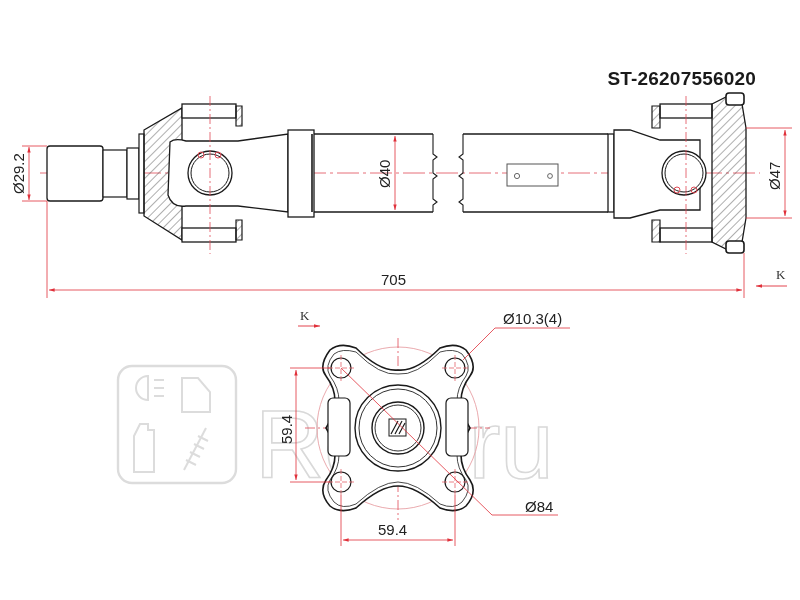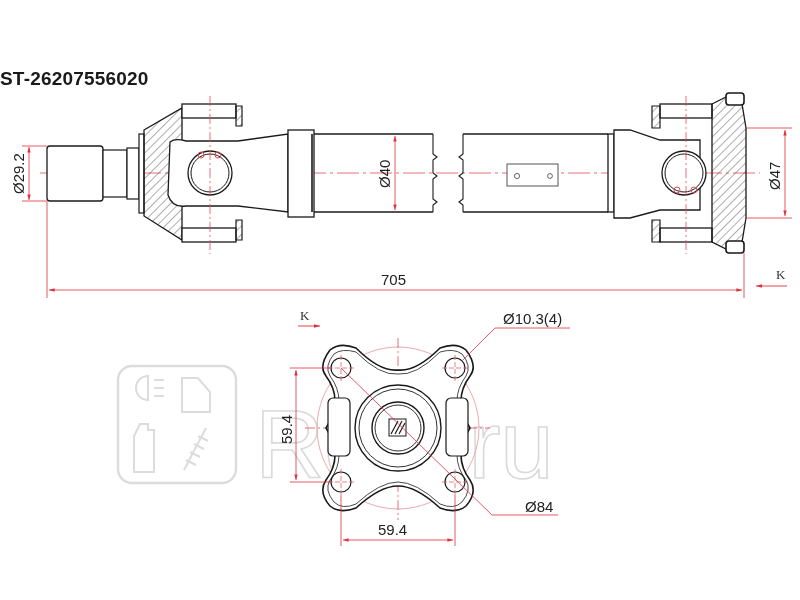--- a/index.html
+++ b/index.html
@@ -1,17 +1,17 @@
 <!DOCTYPE html>
 <html><head>
 <meta charset="utf-8">
 <style>
   html,body{margin:0;padding:0;background:#ffffff;}
   body{width:800px;height:600px;overflow:hidden;position:relative;font-family:"Liberation Sans",sans-serif;}
-  #title{position:absolute;left:0;width:756px;top:68px;text-align:left;font-size:19px;font-weight:bold;color:#1a1a1a;letter-spacing:0.2px;}
+  #title{position:absolute;left:0;width:756px;top:68px;text-align:right;font-size:19px;font-weight:bold;color:#1a1a1a;letter-spacing:0.2px;}
   svg{position:absolute;left:0;top:0;}
   .dim{font-family:"Liberation Sans",sans-serif;font-size:15px;fill:#222;}
   .klab{font-family:"Liberation Serif",serif;font-size:13px;fill:#333;}
   .wm{font-family:"Liberation Sans",sans-serif;font-size:96px;fill:none;stroke:#d9d9d9;stroke-width:1.6;}
 </style>
 </head>
 <body>
 
 <div id="title">ST-26207556020</div>
 

